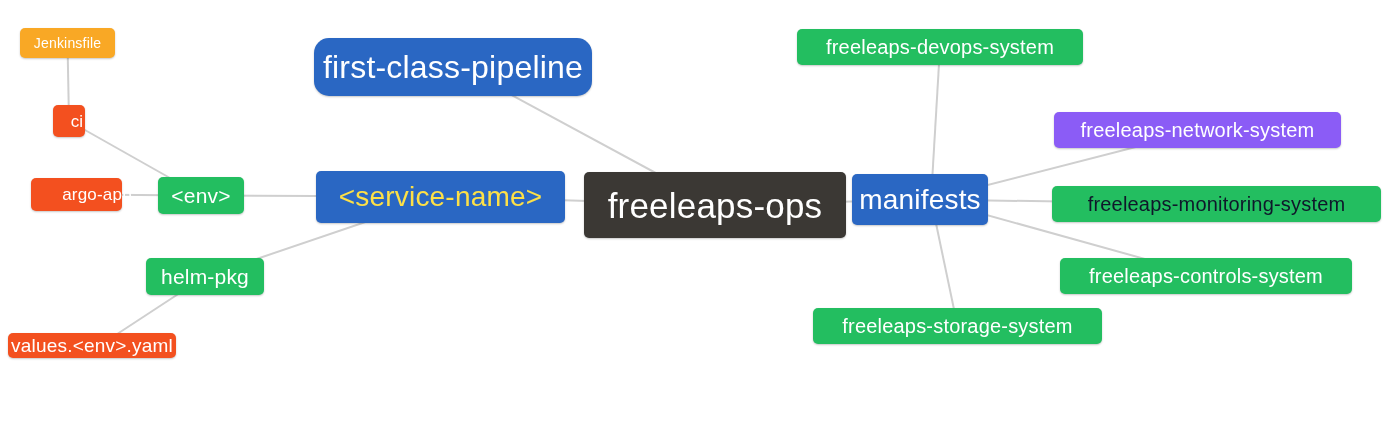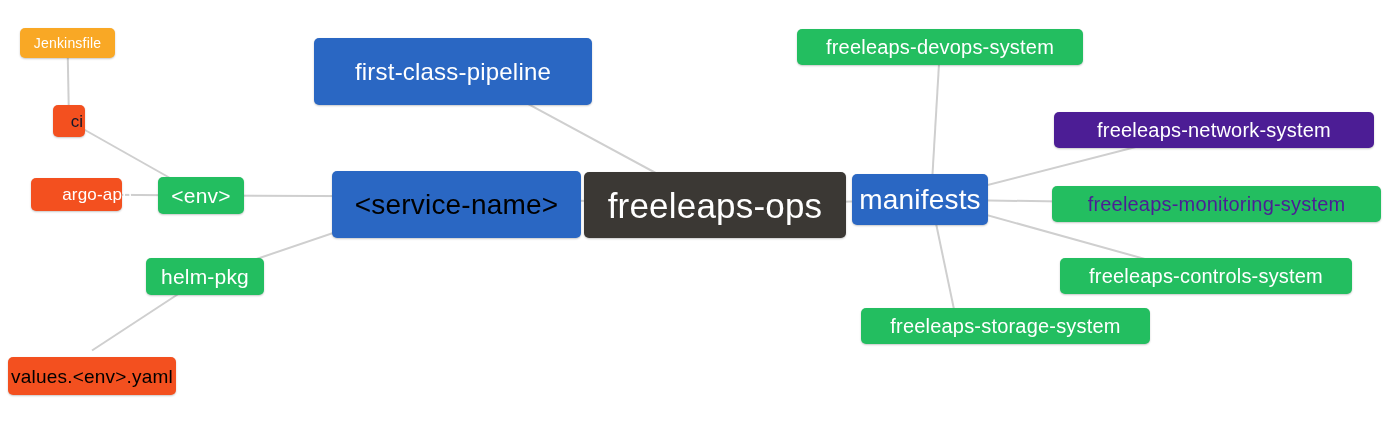--- a/index.html
+++ b/index.html
@@ -53,27 +53,27 @@
       <line x1="440.5" y1="196.5" x2="715" y2="205" stroke="#CFCFCF" stroke-width="2"></line>
       <line x1="453" y1="63.5" x2="715" y2="205" stroke="#CFCFCF" stroke-width="2"></line>
       <line x1="715" y1="205" x2="931" y2="199.5" stroke="#CFCFCF" stroke-width="2"></line>
       <line x1="931" y1="199.5" x2="940" y2="47" stroke="#CFCFCF" stroke-width="2"></line>
       <line x1="931" y1="199.5" x2="1202" y2="130" stroke="#CFCFCF" stroke-width="2"></line>
       <line x1="931" y1="199.5" x2="1212.5" y2="204" stroke="#CFCFCF" stroke-width="2"></line>
       <line x1="931" y1="199.5" x2="1206" y2="276" stroke="#CFCFCF" stroke-width="2"></line>
       <line x1="931" y1="199.5" x2="957.5" y2="326" stroke="#CFCFCF" stroke-width="2"></line>
     </svg>
 <div class="node" style="left: 20px; top: 28px; width: 95px; height: 30px; font-size: 14px; background: rgb(249, 168, 37); color: rgb(255, 255, 255);">Jenkinsfile</div>
-    <div class="node" style="left: 53px; top: 105px; width: 32px; height: 32px; font-size: 17px; background: rgb(243, 80, 31); color: #0f172a; padding-left: 16px;">ci</div>
+    <div class="node" style="left: 53px; top: 105px; width: 32px; height: 32px; font-size: 17px; background: rgb(243, 80, 31); color: #ffffff; padding-left: 16px;">ci</div>
     <div class="node" style="left: 31px; top: 178px; width: 91px; height: 33px; font-size: 17px; background: rgb(243, 80, 31); color: rgb(255, 255, 255); padding-left: 41px;">argo-app</div>
     <div class="node" style="left: 158px; top: 177px; width: 86px; height: 37px; font-size: 21px; background: rgb(35, 190, 96); color: rgb(255, 255, 255);">&lt;env&gt;</div>
-    <div class="node" style="left: 314px; top: 38px; width: 278px; height: 67px; font-size: 24px; background: rgb(42, 103, 195); color: rgb(255, 255, 255);">first-class-pipeline</div>
-    <div class="node" style="left: 332px; top: 171px; width: 249px; height: 67px; font-size: 28px; background: rgb(42, 103, 195); color: #000000;">&lt;service-name&gt;</div>
+    <div class="node" style="left: 314px; top: 38px; width: 278px; height: 58px; font-size: 32px; background: rgb(42, 103, 195); color: rgb(255, 255, 255); border-radius: 15px;">first-class-pipeline</div>
+    <div class="node" style="left: 316px; top: 171px; width: 249px; height: 52px; font-size: 28px; background: rgb(42, 103, 195); color: #fde047;">&lt;service-name&gt;</div>
     <div class="node" style="left: 584px; top: 172px; width: 262px; height: 66px; font-size: 35px; background: rgb(59, 56, 52); color: rgb(255, 255, 255);">freeleaps-ops</div>
     <div class="node" style="left: 852px; top: 174px; width: 136px; height: 51px; font-size: 28px; background: rgb(42, 103, 195); color: rgb(255, 255, 255);">manifests</div>
     <div class="node" style="left: 146px; top: 258px; width: 118px; height: 37px; font-size: 21px; background: rgb(35, 190, 96); color: rgb(255, 255, 255);">helm-pkg</div>
-    <div class="node" style="left: 8px; top: 333px; width: 168px; height: 38px; font-size: 19px; background: rgb(243, 80, 31); color: #000000; margin-top: 24px;">values.&lt;env&gt;.yaml</div>
+    <div class="node" style="left: 8px; top: 333px; width: 168px; height: 25px; font-size: 19px; background: rgb(243, 80, 31); color: #ffffff;">values.&lt;env&gt;.yaml</div>
     <div class="node" style="left: 797px; top: 29px; width: 286px; height: 36px; font-size: 20px; background: rgb(35, 190, 96); color: rgb(255, 255, 255);">freeleaps-devops-system</div>
-    <div class="node" style="left: 1054px; top: 112px; width: 320px; height: 36px; font-size: 20px; background: #4c1d95; color: rgb(255, 255, 255);">freeleaps-network-system</div>
-    <div class="node" style="left: 1052px; top: 186px; width: 329px; height: 36px; font-size: 20px; background: rgb(35, 190, 96); color: #4c1d95;">freeleaps-monitoring-system</div>
+    <div class="node" style="left: 1054px; top: 112px; width: 287px; height: 36px; font-size: 20px; background: #8b5cf6; color: rgb(255, 255, 255);">freeleaps-network-system</div>
+    <div class="node" style="left: 1052px; top: 186px; width: 329px; height: 36px; font-size: 20px; background: rgb(35, 190, 96); color: #0f172a;">freeleaps-monitoring-system</div>
     <div class="node" style="left: 1060px; top: 258px; width: 292px; height: 36px; font-size: 20px; background: rgb(35, 190, 96); color: rgb(255, 255, 255);">freeleaps-controls-system</div>
-    <div class="node" style="left: 813px; top: 308px; width: 289px; height: 36px; font-size: 20px; background: rgb(35, 190, 96); color: rgb(255, 255, 255); margin-left: 48px;">freeleaps-storage-system</div>
+    <div class="node" style="left: 813px; top: 308px; width: 289px; height: 36px; font-size: 20px; background: rgb(35, 190, 96); color: rgb(255, 255, 255);">freeleaps-storage-system</div>
   </div>
 
 </body></html>

